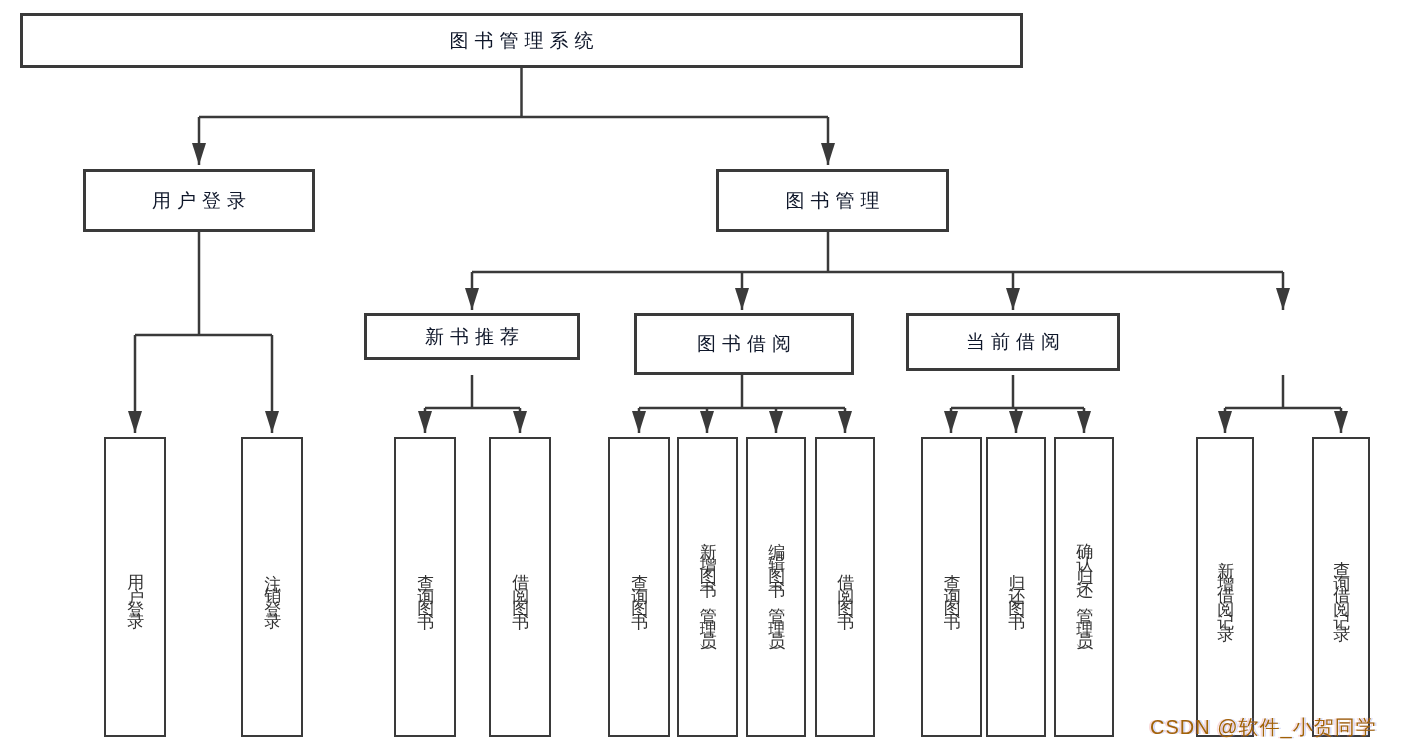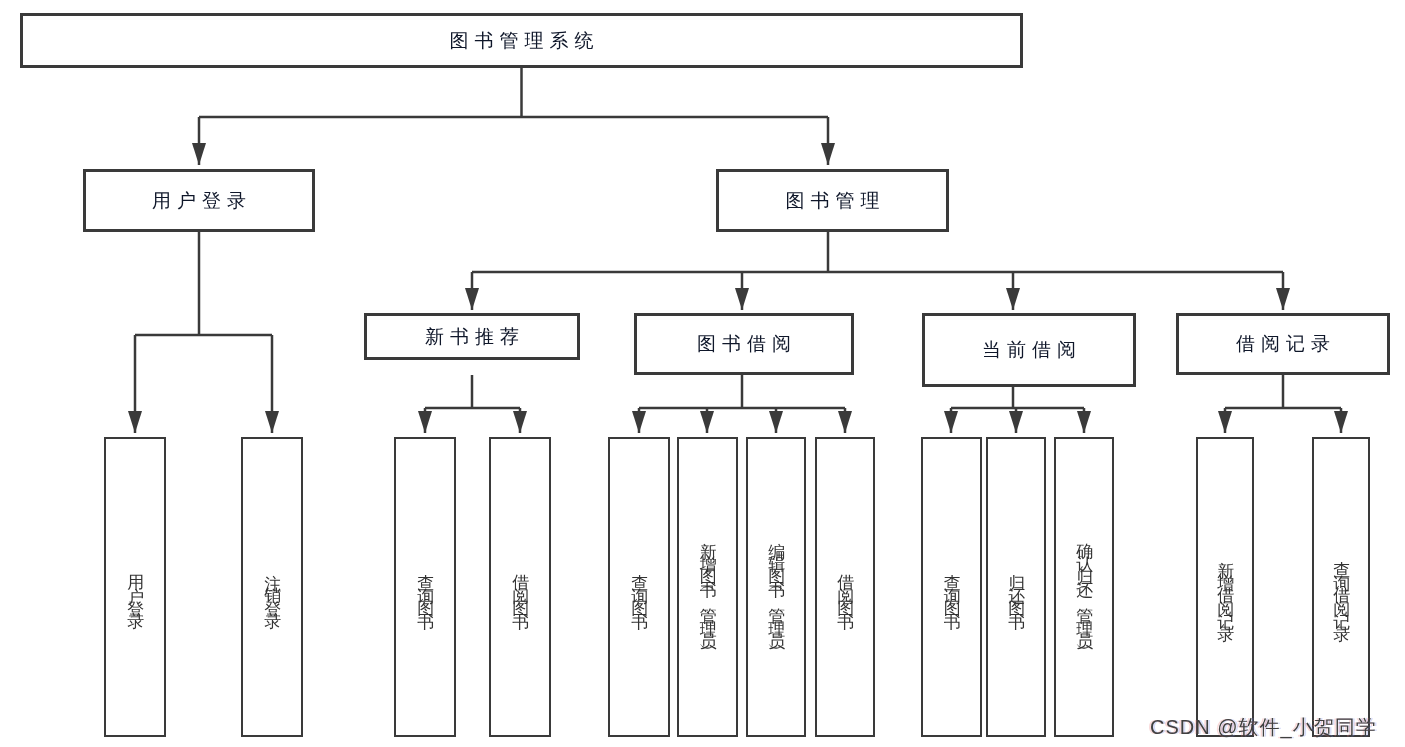--- a/index.html
+++ b/index.html
@@ -42,21 +42,21 @@
     text-orientation: mixed;
     letter-spacing: 13px;
     line-height: 1.1;
     white-space: nowrap;
   }
   .watermark {
     position: absolute;
     left: 1150px;
     top: 714px;
     font-size: 20px;
-    color: #404040;
+    color: #a16207;
     letter-spacing: 1px;
     white-space: nowrap;
     text-shadow: -2px 0 0 rgba(235,130,130,0.30), 2px 0 0 rgba(120,140,235,0.30);
   }
 </style>
 </head>
 <body>
 
 <div class="canvas">
 
@@ -108,22 +108,21 @@
     <path d="M1341,408 L1341,433" marker-end="url(#arw)"></path>
   </svg>
 
   <div class="node" style="left:20px; top:13px; width:1003px; height:55px;">图书管理系统</div>
 
   <div class="node" style="left:83px; top:169px; width:232px; height:63px;">用户登录</div>
   <div class="node" style="left:708px; top:169px; width:233px; height:63px;margin-left:8px;">图书管理</div>
 
   <div class="node" style="left:364px; top:313px; width:216px; height:47px;">新书推荐</div>
   <div class="node" style="left:634px; top:313px; width:220px; height:62px;">图书借阅</div>
-  <div class="node" style="left:906px; top:313px; width:214px; height:74px;margin-left:16px;">当前借阅</div>
-  <div class="node" style="left:1176px; top:313px; width:214px; height:62px;">借阅记录</div>
+  <div class="node" style="left:906px; top:313px; width:214px; height:58px;">当前借阅</div>
 
   <div class="leaf" style="left:104px; top:437px; width:62px; height:300px;">
     <span class="vtext">用户登录</span>
   </div>
   <div class="leaf" style="left:241px; top:437px; width:62px; height:300px;">
     <span class="vtext">注销登录</span>
   </div>
 
   <div class="leaf" style="left:394px; top:437px; width:62px; height:300px;">
     <span class="vtext">查询图书</span>

